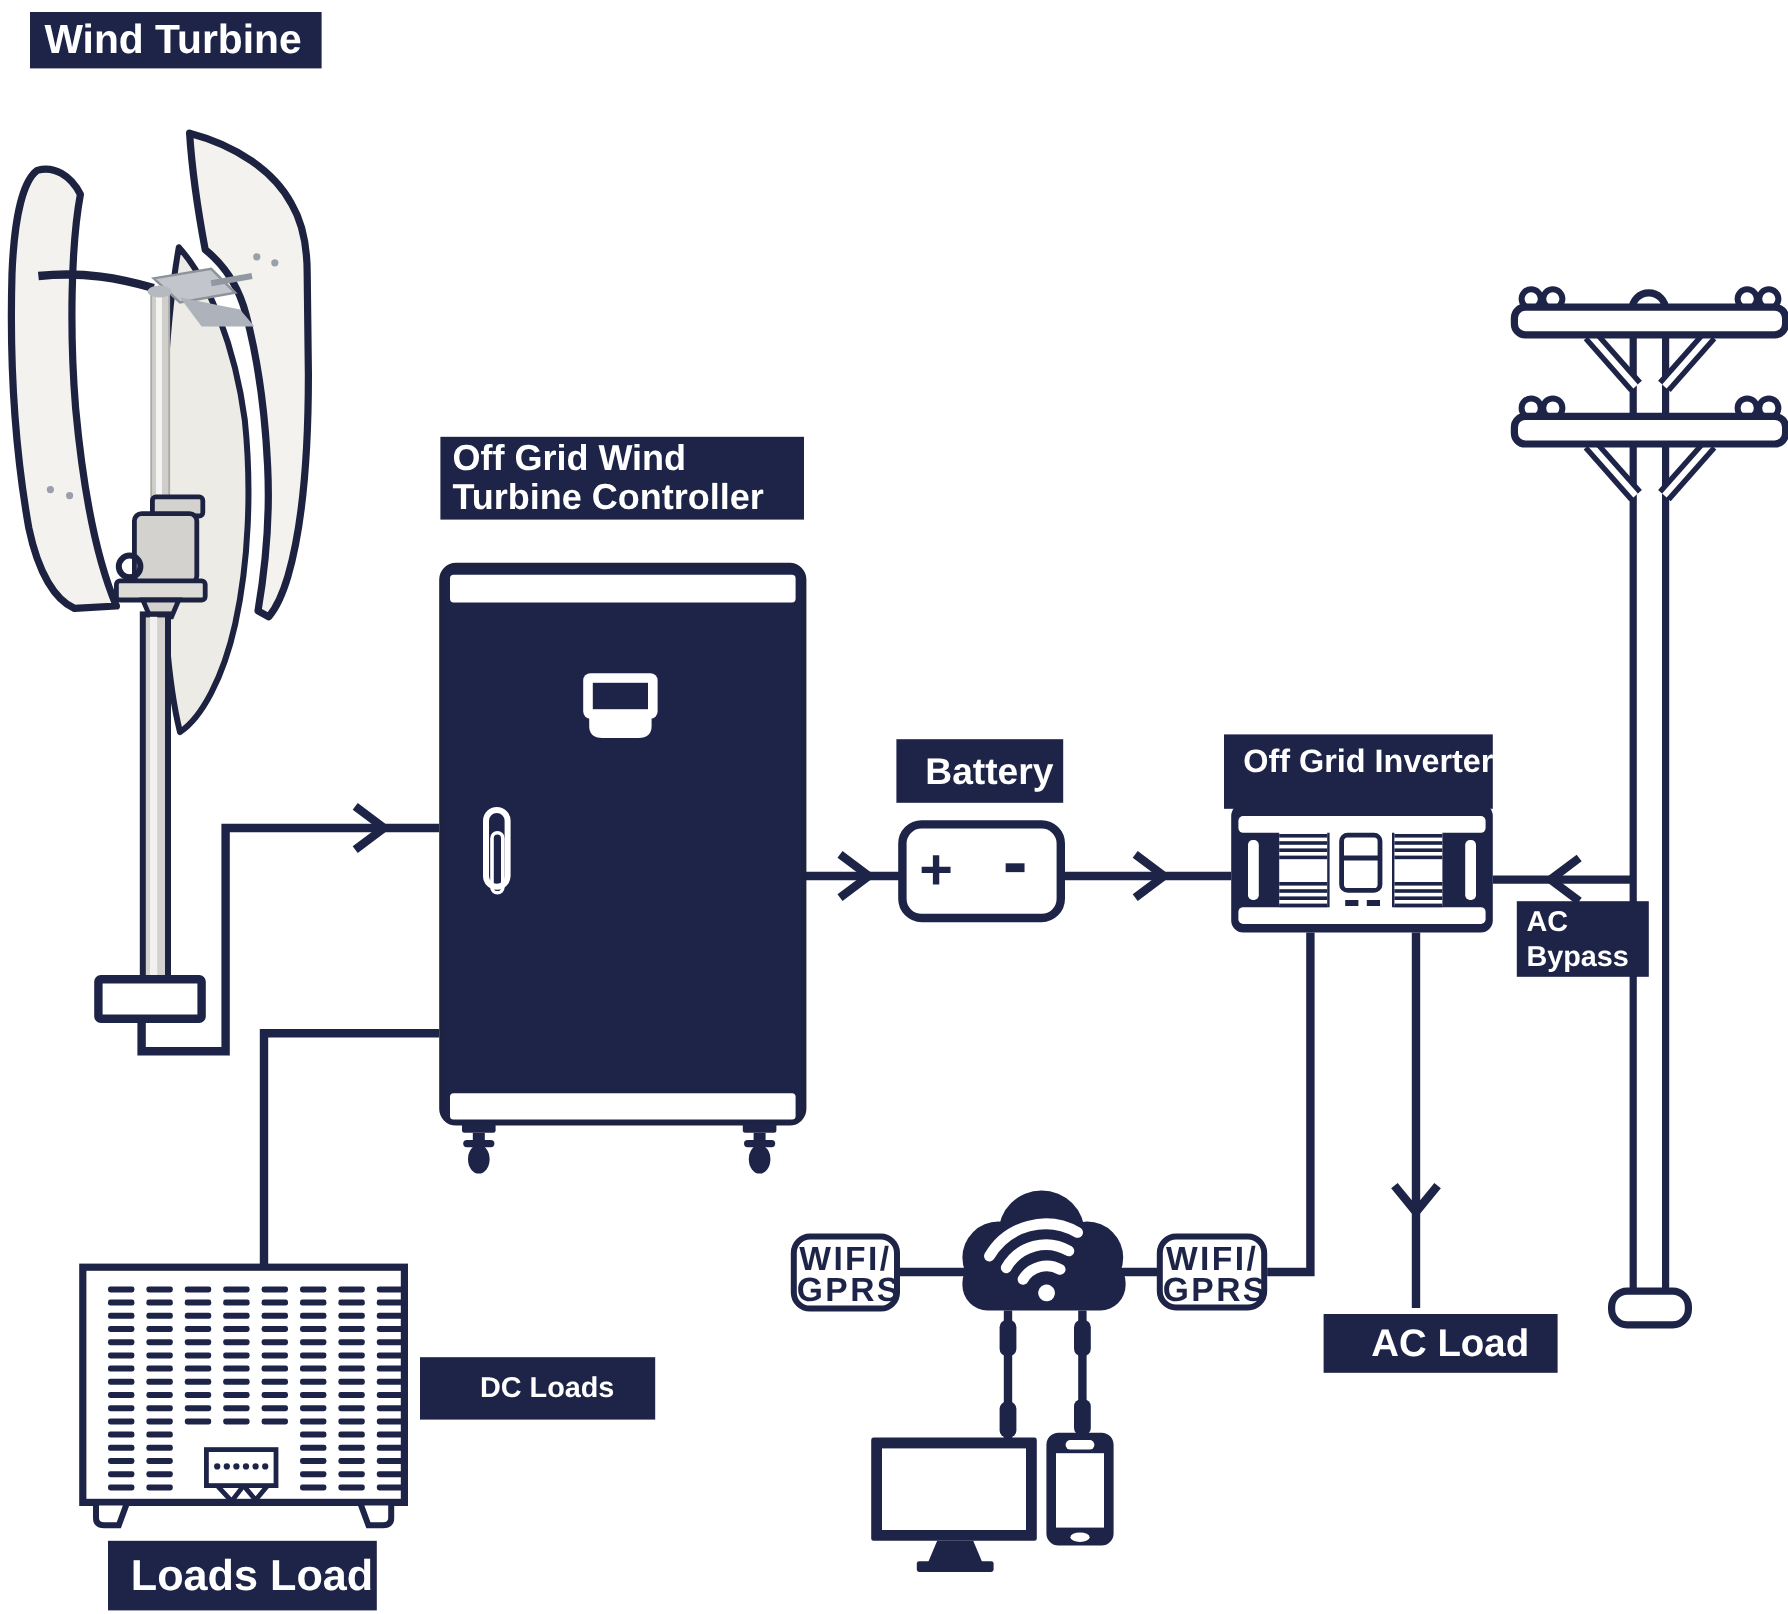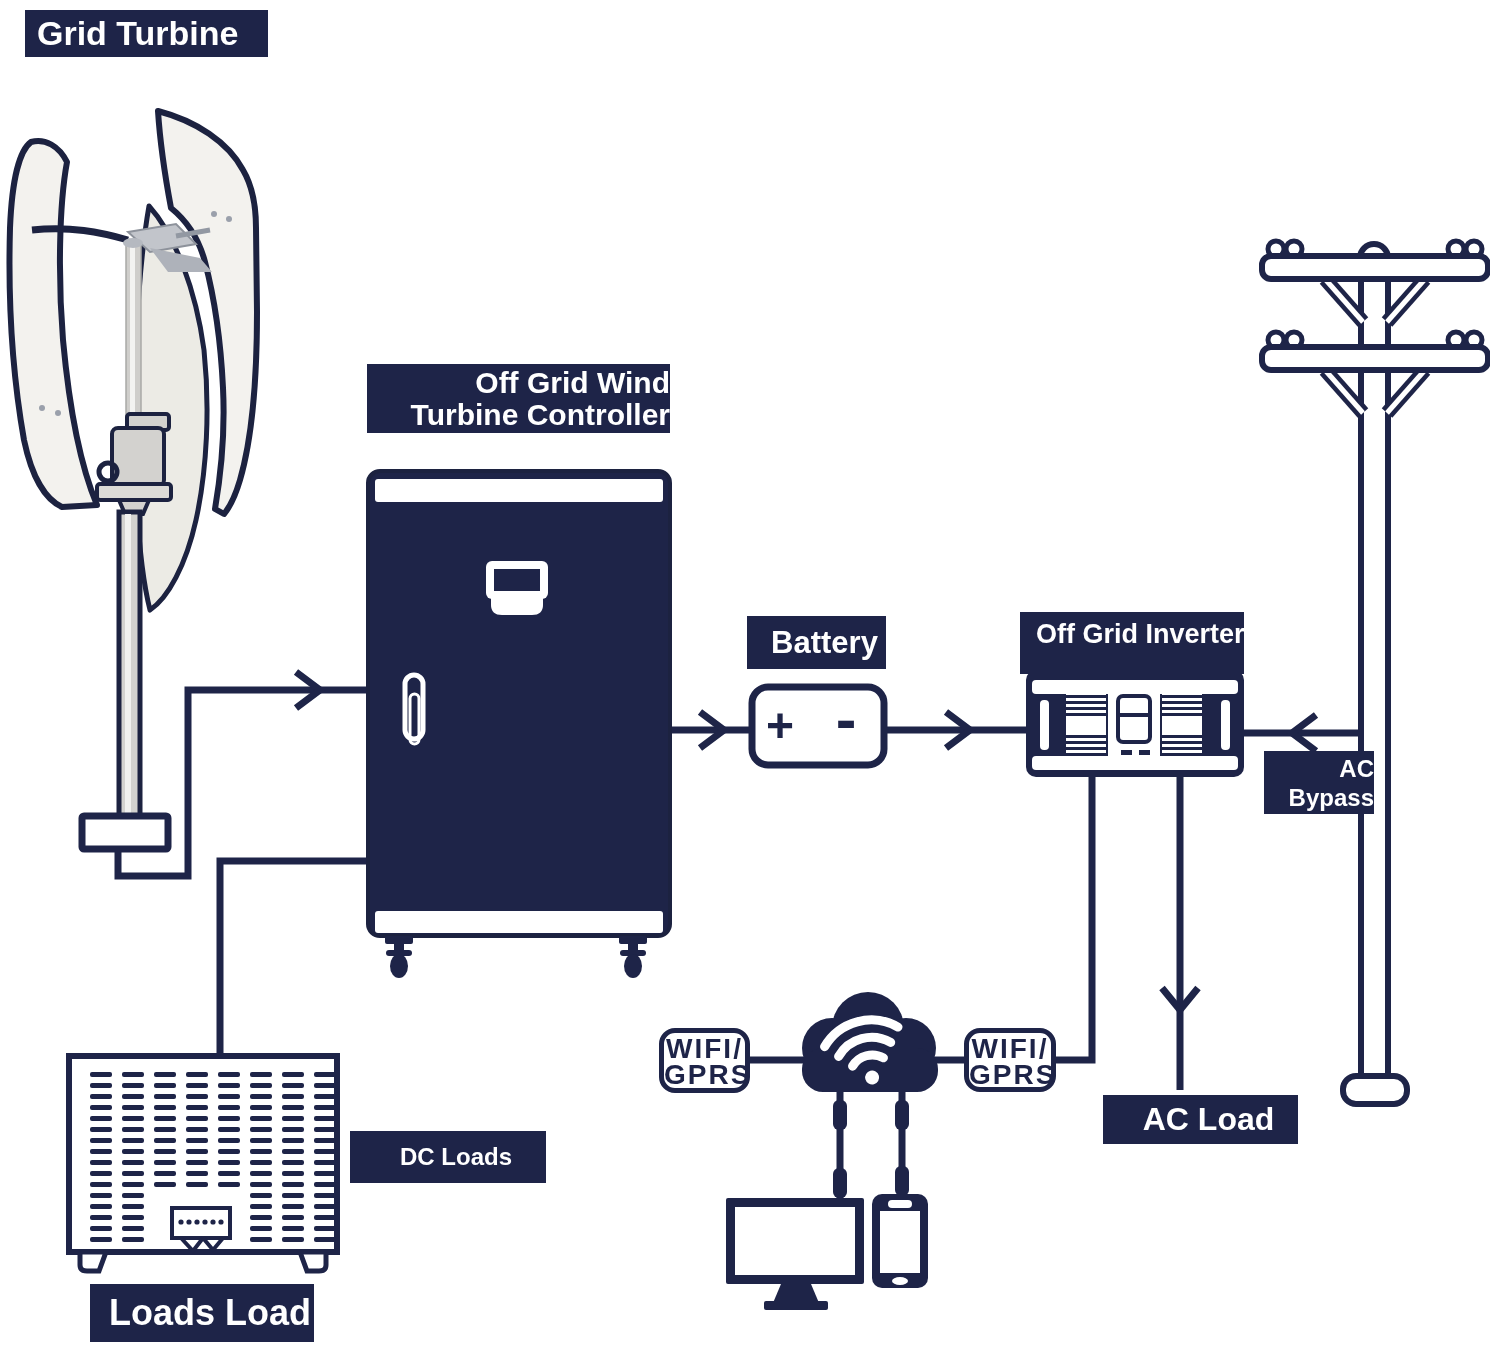--- a/index.html
+++ b/index.html
@@ -9,21 +9,21 @@
   html,body{margin:0;padding:0;background:#fff;}
   .stage{
     position:relative;width:1490px;height:1345px;background:#fff;overflow:hidden;
     font-family:"Liberation Sans",sans-serif;
   }
   svg{position:absolute;left:0;top:0;}
   .lbl{
     position:absolute;background:var(--navy);color:#fff;font-weight:700;
     box-sizing:border-box;white-space:nowrap;padding-left:16px;
   }
-  .lbl .ln{display:block;text-align:right;}
+  .lbl .ln{display:block;}
   .center{text-align:center;}
   .wifi-box{
     position:absolute;background:#fff;border:5px solid var(--navy);border-radius:16px;
     box-sizing:border-box;color:var(--navy);font-weight:700;text-align:center;
     font-size:28px;line-height:26px;letter-spacing:2px;padding-top:3px;
   }
   .bat-sym{position:absolute;color:var(--navy);font-weight:700;text-align:center;}
   
   .w7{stroke:var(--navy);stroke-width:7;fill:none;stroke-linejoin:miter;}
   .w4{stroke:var(--navy);stroke-width:4;fill:none;}
@@ -349,21 +349,21 @@
   </g>
   <g>
     <rect x="872" y="1194" width="56" height="94" rx="10" class="nfill"></rect>
     <rect x="880" y="1211" width="40" height="62" class="wfill"></rect>
     <rect x="888" y="1200" width="24" height="8" rx="4" class="wfill"></rect>
     <ellipse cx="900" cy="1281" rx="8" ry="4" class="wfill"></ellipse>
   </g>
 </svg>
 
   <div class="lbl" style="left:25px;top:10px;width:243px;height:47px;font-size:34px;line-height:47px;padding-left:12px;">
-    <span>Grid Turbine</span>
+    <span>Wind Turbine</span>
   </div>
 
   <div class="lbl" style="left:367px;top:364px;width:303px;height:69px;font-size:30px;line-height:32px;padding:3px 0 0 10px;">
     <span class="ln">Off Grid Wind</span>
     <span class="ln">Turbine Controller</span>
   </div>
 
   <div class="lbl center" style="left:747px;top:616px;width:139px;height:53px;font-size:31px;line-height:53px;">
     <span>Battery</span>
   </div>

